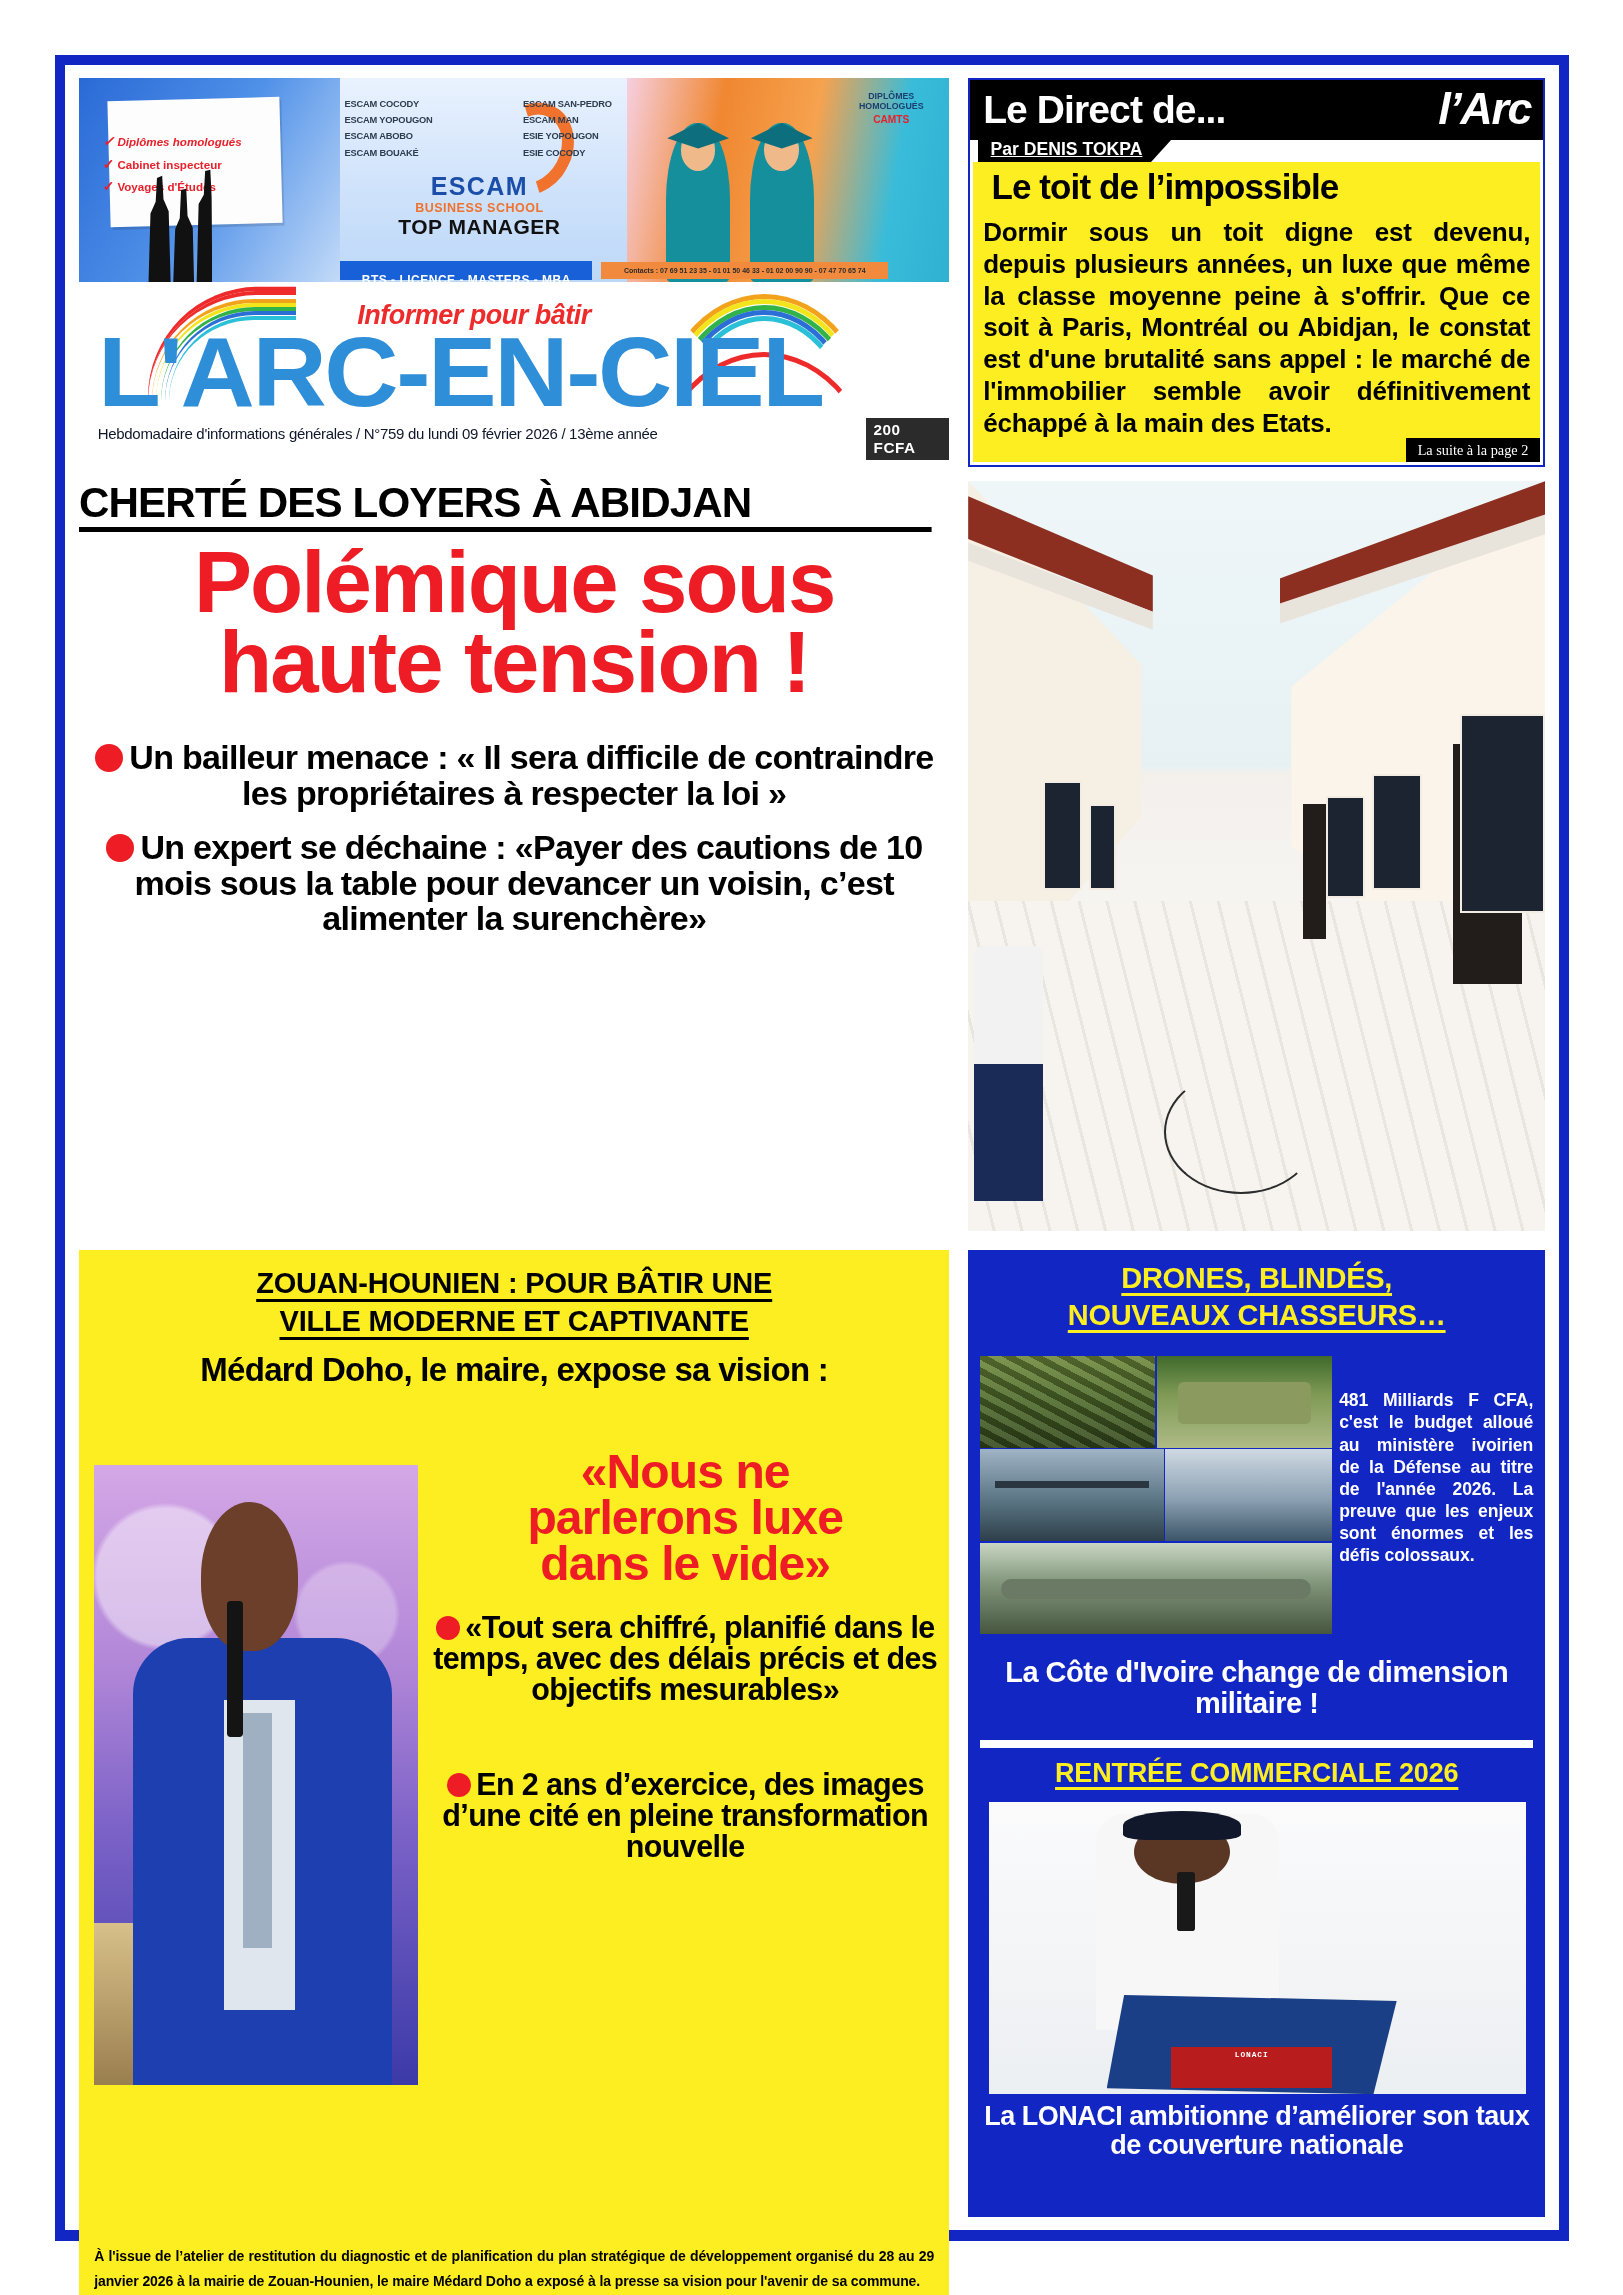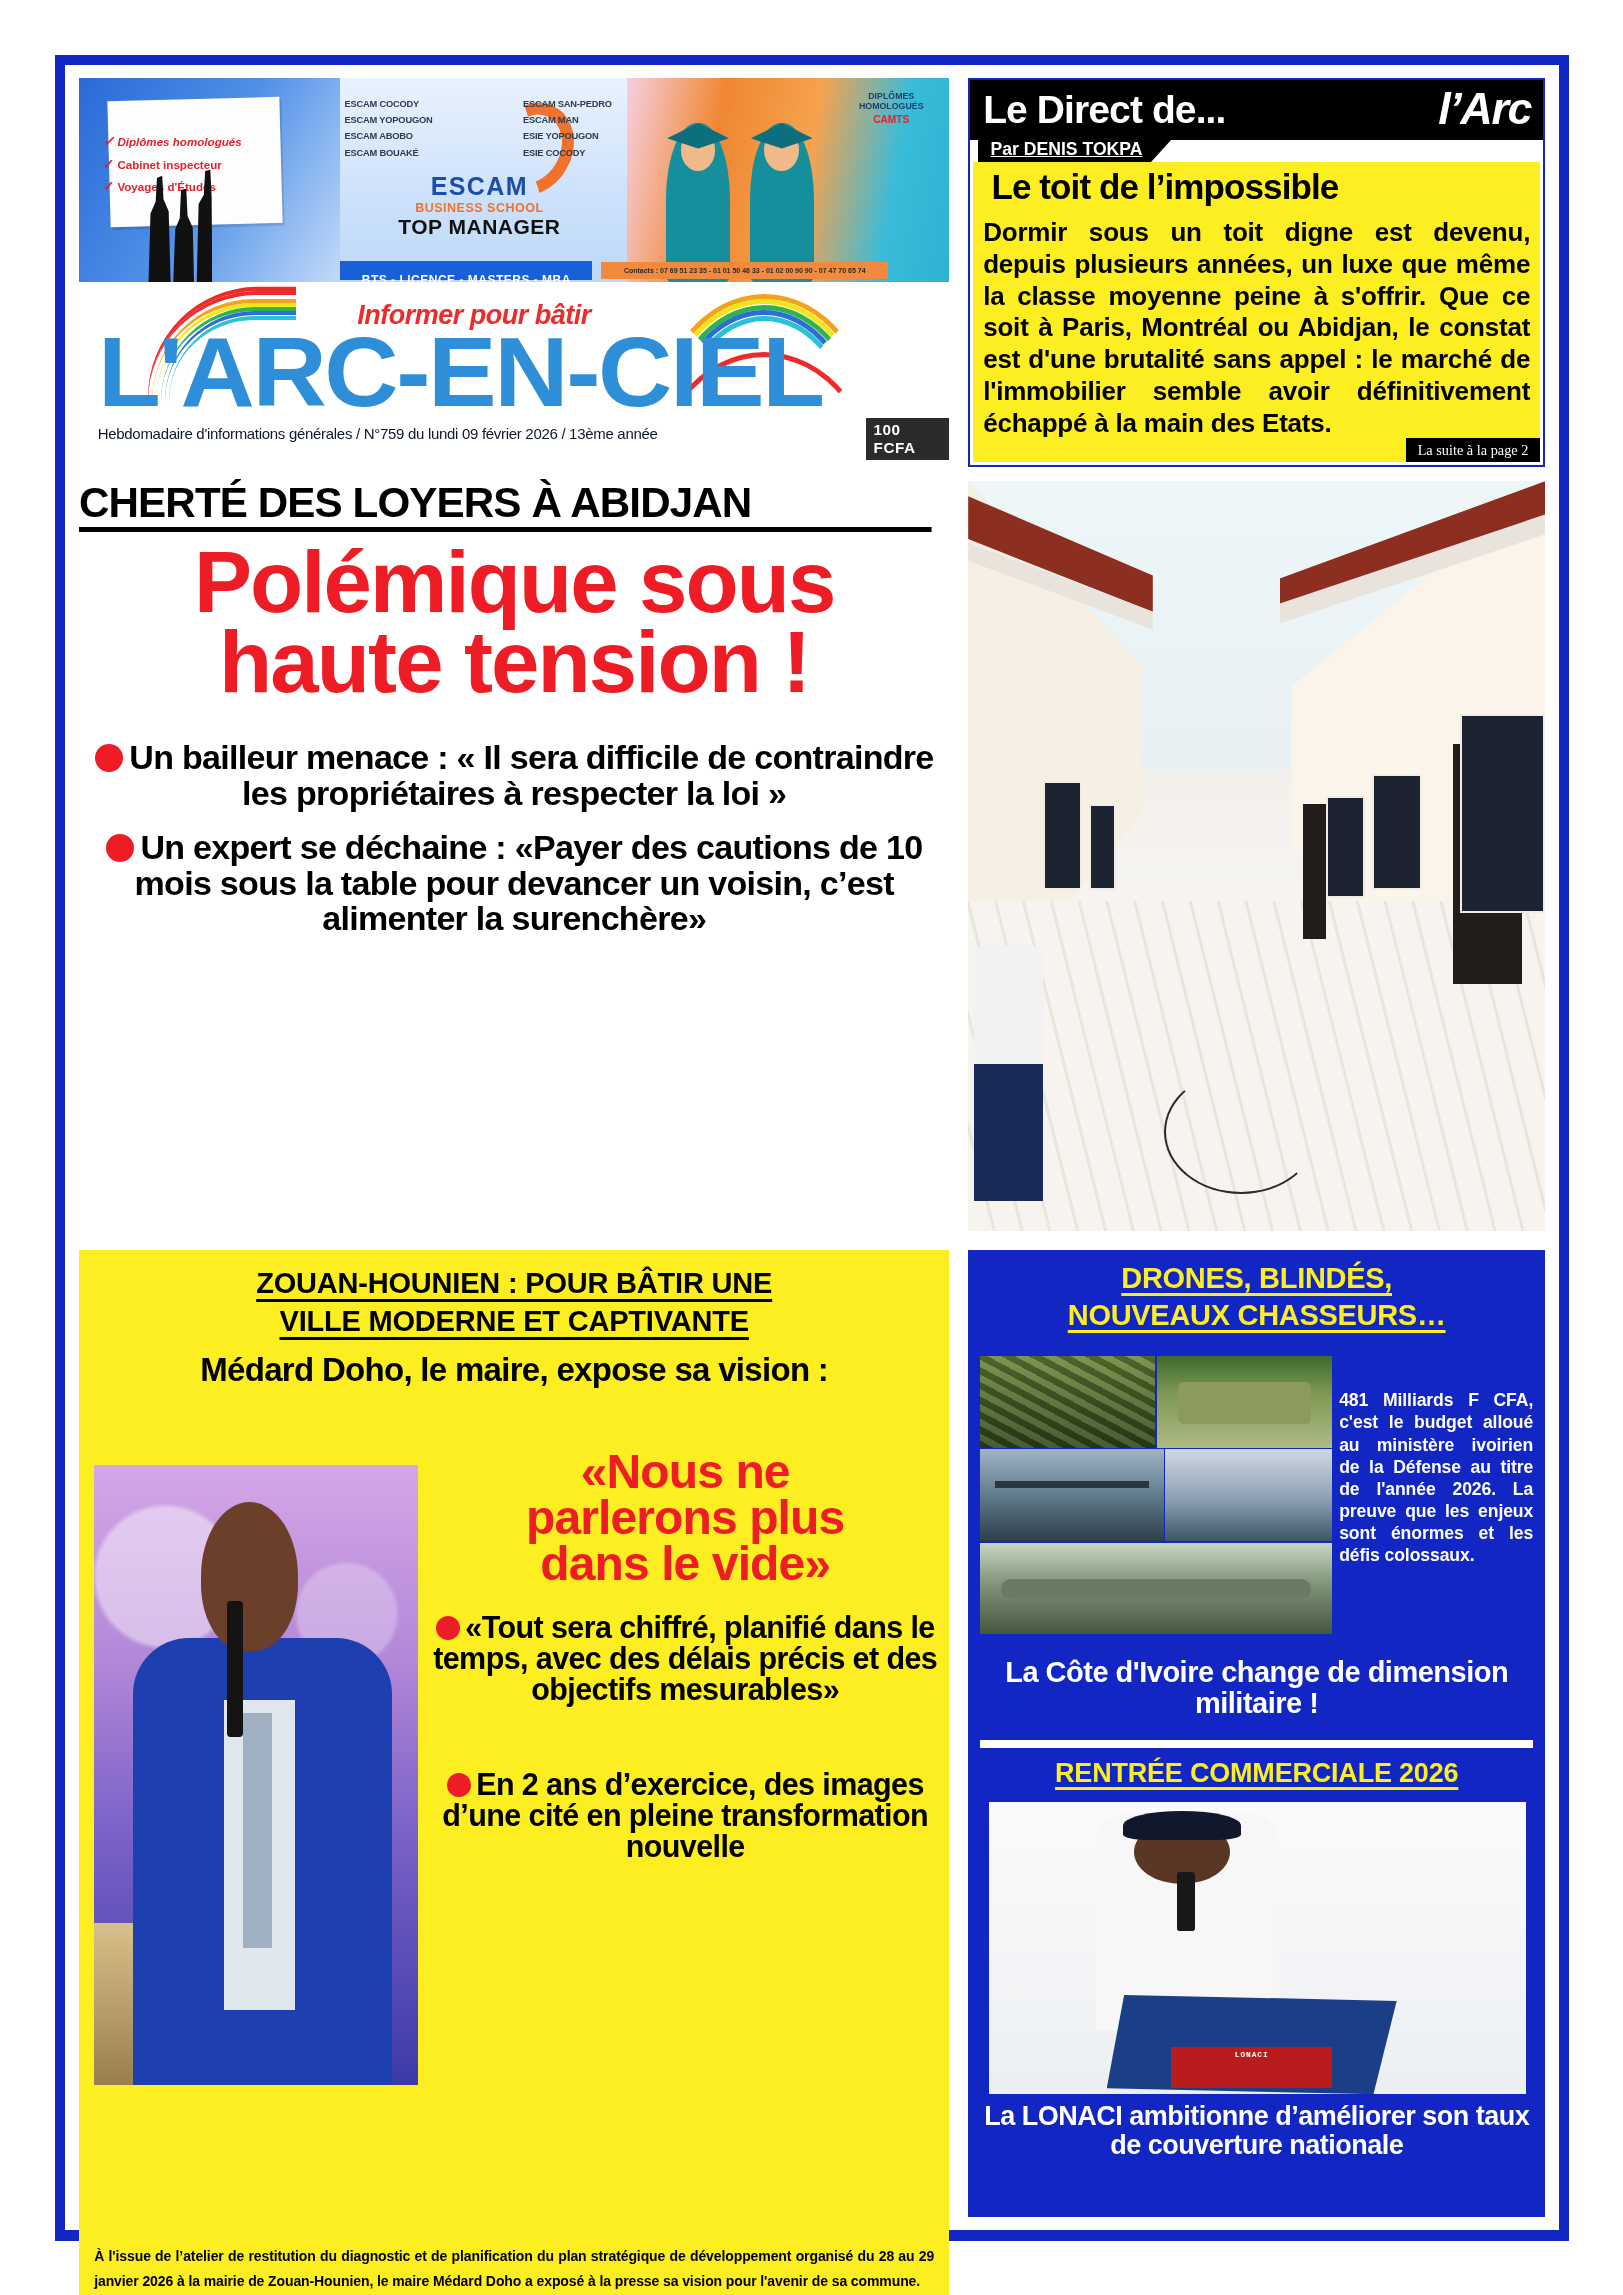--- a/index.html
+++ b/index.html
@@ -260,21 +260,21 @@
         <div class="rbr" style="border-top-color:#ee2a2a;"></div>
         <div class="rbr" style="border-top-color:#f3a21c;inset:5.6px 5.6px auto 5.6px;bottom:-69px;width:211px;height:133px;"></div>
         <div class="rbr" style="border-top-color:#f2e51c;inset:11px 11px auto 11px;bottom:-69px;width:200px;height:128px;"></div>
         <div class="rbr" style="border-top-color:#31b34a;inset:16.7px 16.7px auto 16.7px;bottom:-69px;width:189px;height:122px;"></div>
         <div class="rbr" style="border-top-color:#2b6fd6;inset:22px 22px auto 22px;bottom:-69px;width:178px;height:117px;"></div>
         <div class="rbr" style="border-top-color:#29c0d8;inset:28px 28px auto 28px;bottom:-69px;width:167px;height:111px;"></div>
       </div>
       <div class="slogan">Informer pour bâtir</div>
       <div class="logo-title">L'ARC-EN-CIEL</div>
       <div class="strapline">Hebdomadaire d'informations générales / N°759 du lundi 09 février 2026 / 13ème année</div>
-      <div class="price">100 FCFA</div>
+      <div class="price">200 FCFA</div>
     </div>
   </div>
 
   <div class="direct">
     <div class="direct-head">
       <div class="t1">Le Direct de...</div>
       <div class="t2">l’Arc</div>
     </div>
     <div class="byline">Par DENIS TOKPA</div>
     <div class="direct-body">
@@ -333,21 +333,21 @@
         <div class="zp-table"></div>
         <div class="zp-suit"></div>
         <div class="zp-shirt"></div>
         <div class="zp-tie"></div>
         <div class="zp-head"></div>
         <div class="zp-mic"></div>
       </div>
 
       <div class="zq" style="top:3.7px;">
         <div>«Nous ne</div>
-        <div>parlerons plus</div>
+        <div>parlerons luxe</div>
         <div>dans le vide»</div>
       </div>
 
       <div class="zb" style="top:167px;">
         <span class="dot"></span><span>«Tout sera chiffré, planifié dans le temps, avec des délais précis et des objectifs mesurables»</span>
       </div>
       <div class="zb" style="top:324px;">
         <span class="dot"></span><span>En 2 ans d’exercice, des images d’une cité en pleine transformation nouvelle</span>
       </div>
     </div>

